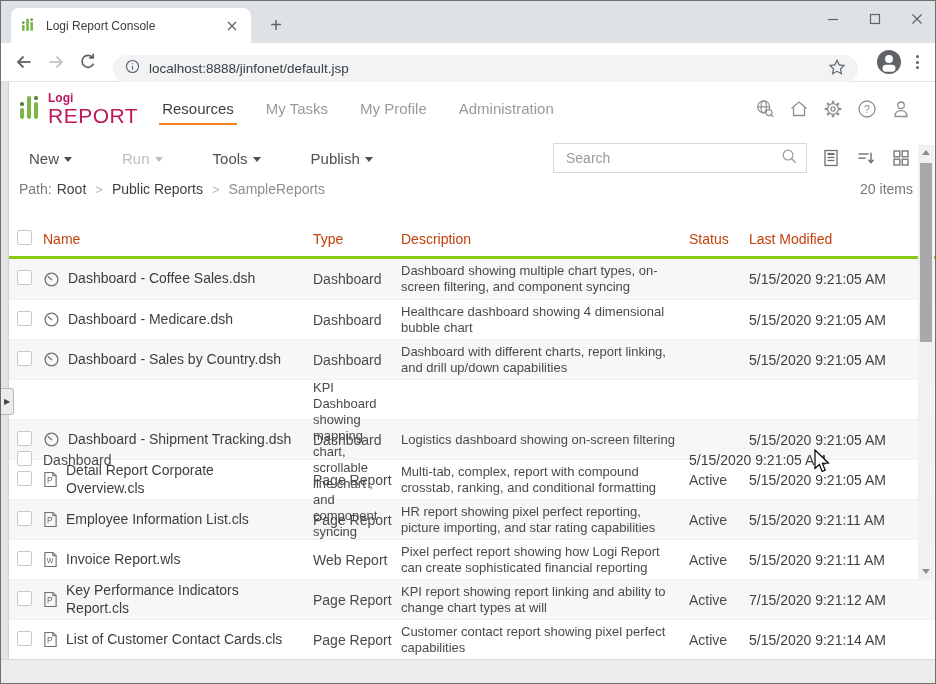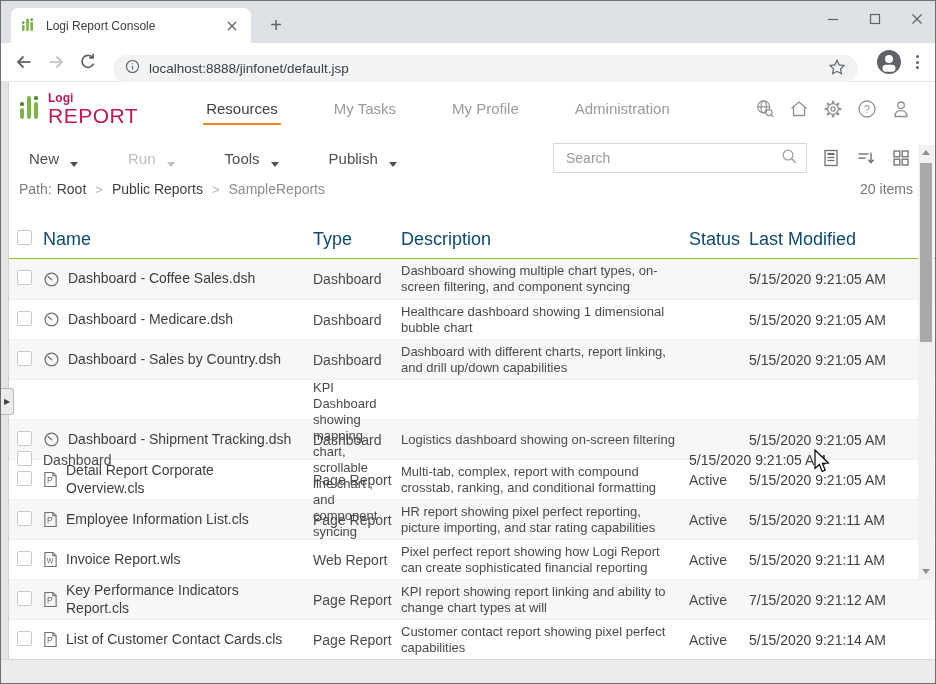--- a/index.html
+++ b/index.html
@@ -29,48 +29,48 @@
   .app{position:absolute;top:81px;left:0;right:0;bottom:0;background:#fff;display:flex;flex-direction:column;}
   .leftstrip{position:absolute;left:0;top:0;bottom:24px;width:8px;background:#e3e3e3;border-right:1px solid #d2d2d2;z-index:5;}
   .panel-toggle{position:absolute;left:0;top:306px;width:13px;height:27px;background:#ececec;
     border:1px solid #b9b9b9;border-left:none;border-radius:0 3px 3px 0;z-index:6;display:flex;
     align-items:center;justify-content:center;font-size:8px;color:#444;cursor:pointer;}
   .app-header{height:53px;display:flex;align-items:center;padding-left:18px;position:relative;}
   .logo{display:flex;align-items:flex-end;gap:5px;}
   .logo-text{display:flex;flex-direction:column;line-height:1;color:#be185d;}
   .logo-top{font-size:12px;font-weight:bold;margin-bottom:1px;}
   .logo-main{font-size:21px;letter-spacing:.5px;}
-  .mainnav{display:flex;gap:56px;margin-left:68px;align-items:flex-end;}
+  .mainnav{display:flex;gap:32px;margin-left:24px;align-items:flex-end;}
   .nav-item{position:relative;font-size:15px;color:#9a9a9a;cursor:pointer;white-space:nowrap;}
   .nav-item.active{color:#3f3f3f;}
   .nav-underline{position:absolute;left:-3px;right:-3px;bottom:-8px;height:2px;}
   .hicons{margin-left:auto;margin-right:24px;display:flex;gap:14px;align-items:center;}
   .hicon,.vicon{background:none;border:none;padding:0;width:20px;height:20px;display:flex;
     align-items:center;justify-content:center;cursor:pointer;}
   .app-toolbar{height:46px;display:flex;align-items:center;padding:0 24px 0 28px;}
   .menus{display:flex;gap:50px;align-items:center;}
-  .menu-btn{display:flex;align-items:flex-end;gap:11px;font-size:15px;color:#4f4f4f;cursor:pointer;white-space:nowrap;}
+  .menu-btn{display:flex;align-items:center;gap:5px;font-size:15px;color:#4f4f4f;cursor:pointer;white-space:nowrap;}
   .menu-btn.disabled{color:#bdbdbd;cursor:default;}
   .caret{width:0;height:0;border-left:4px solid transparent;border-right:4px solid transparent;
     border-top:5px solid currentColor;margin-top:2px;}
   .searchbox{margin-left:auto;width:254px;height:30px;border:1px solid #d8d8d8;display:flex;
     align-items:center;padding:0 8px 0 10px;background:#fff;}
   .searchbox input{flex:1;border:none;outline:none;font-size:14px;color:#444;background:transparent;
     font-family:"Liberation Sans",sans-serif;}
   .searchbox input::placeholder{color:#9a9a9a;}
   .viewicons{display:flex;gap:15px;margin-left:14px;align-items:center;}
   .pathrow{height:40px;display:flex;align-items:flex-start;padding:0 22px 0 18px;font-size:14px;}
   .crumb-prefix{color:#7d7d7d;margin-right:5px;}
   .crumb-link{color:#3f3f3f;cursor:pointer;}
   .crumb-current{color:#8d8d8d;}
   .crumb-sep{color:#b5b5b5;margin:0 9px;font-size:13px;}
   .items-count{margin-left:auto;color:#777;}
   
   .grid{display:grid;grid-template-columns:26px 270px 88px 288px 60px 1fr;align-items:center;}
-  .thead{height:38px;padding:0 22px 0 16px;border-bottom:1px solid #84cc16;font-size:18px;color:#0c4a6e;}
+  .thead{height:38px;padding:0 22px 0 16px;border-bottom:3px solid #84cc16;font-size:14px;color:#c2410c;}
   .rows{flex:1;padding:0;}
   .trow{height:40px;padding:0 22px 0 16px;border-top:1px solid #f0f0f0;font-size:14px;color:#4a4a4a;}
   .trow:first-child{border-top:none;}
   .trow.alt{background:#f7f7f7;}
   .checkbox{width:15px;height:15px;border:1px solid #c9c9c9;border-radius:2px;background:#fff;display:inline-block;}
   .namecell{display:flex;align-items:center;gap:8px;padding-right:17px;color:#3d3d3d;line-height:1.25;}
   .row-icon{flex:0 0 auto;display:flex;align-items:center;}
   .desccell{font-size:13px;line-height:16px;padding-right:12px;color:#4a4a4a;}
   .typecell,.statuscell{color:#4a4a4a;}
   .modcell{color:#3f3f3f;white-space:nowrap;}
@@ -349,21 +349,21 @@
           <div class="namecell">
             <span class="row-icon">
               <svg viewBox="0 0 18 18" width="17" height="17" fill="none" stroke="#6f6f6f" stroke-width="1.3">
                 <circle cx="9" cy="9" r="6.8"></circle>
                 <line x1="9.6" y1="9.6" x2="5" y2="5.8"></line>
               </svg>
             </span>
             <span>Dashboard - Medicare.dsh</span>
           </div>
           <div class="typecell">Dashboard</div>
-          <div class="desccell">Healthcare dashboard showing 1 dimensional bubble chart</div>
+          <div class="desccell">Healthcare dashboard showing 4 dimensional bubble chart</div>
           <div class="statuscell"></div>
           <div class="modcell">5/15/2020 9:21:05 AM</div>
         </div>
         <div class="grid trow alt">
           <div><span class="checkbox"></span></div>
           <div class="namecell">
             <span class="row-icon">
               <svg viewBox="0 0 18 18" width="17" height="17" fill="none" stroke="#6f6f6f" stroke-width="1.3">
                 <circle cx="9" cy="9" r="6.8"></circle>
                 <line x1="9.6" y1="9.6" x2="5" y2="5.8"></line>

